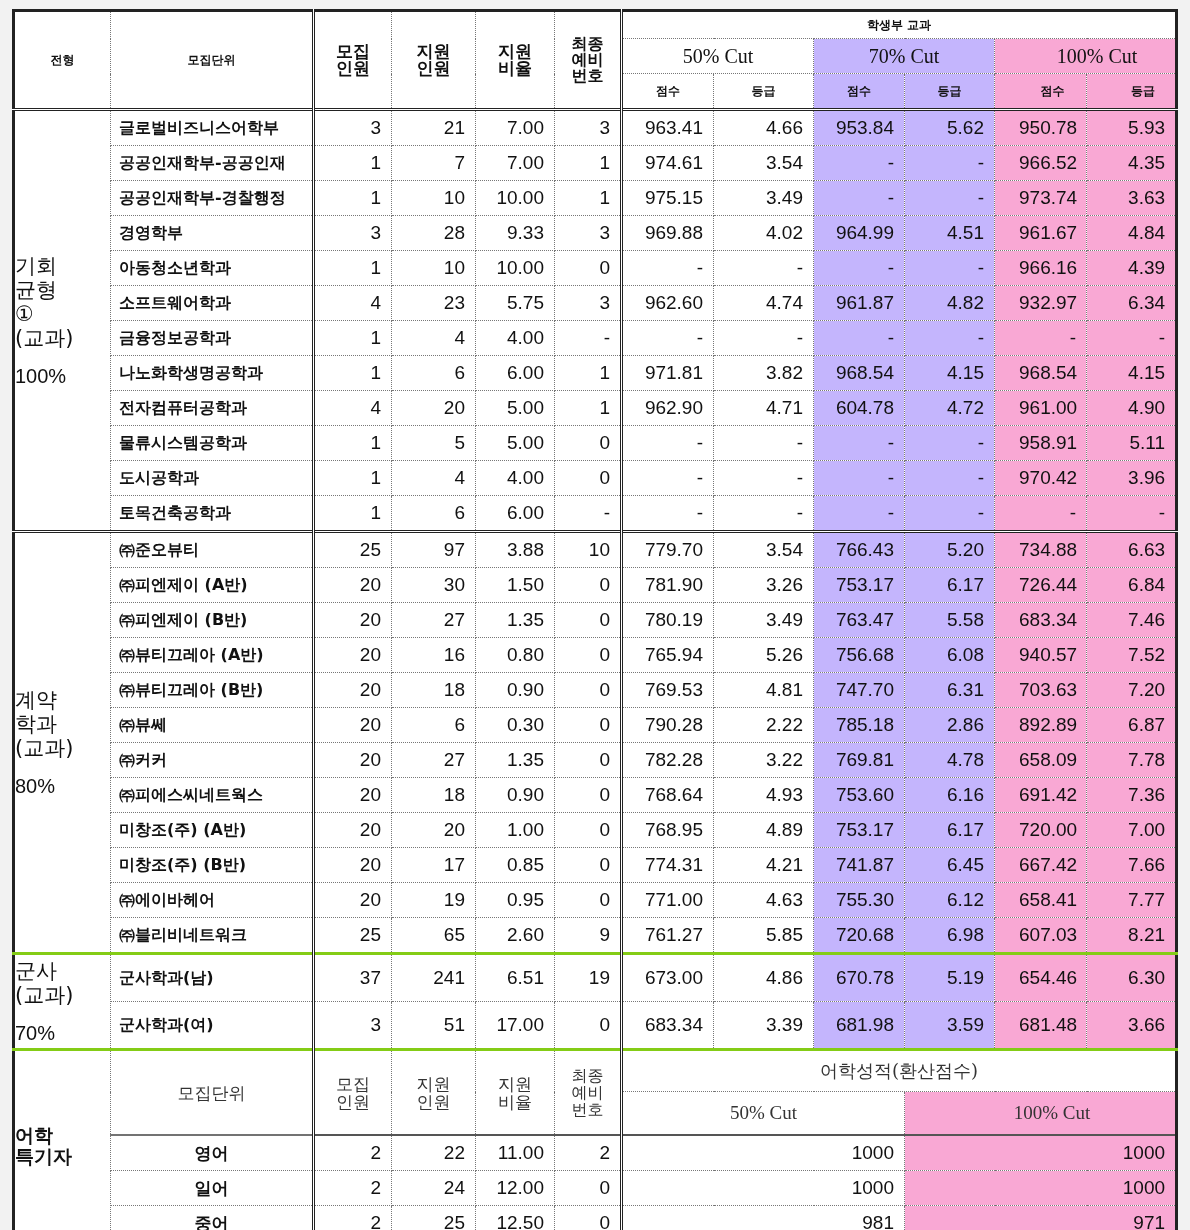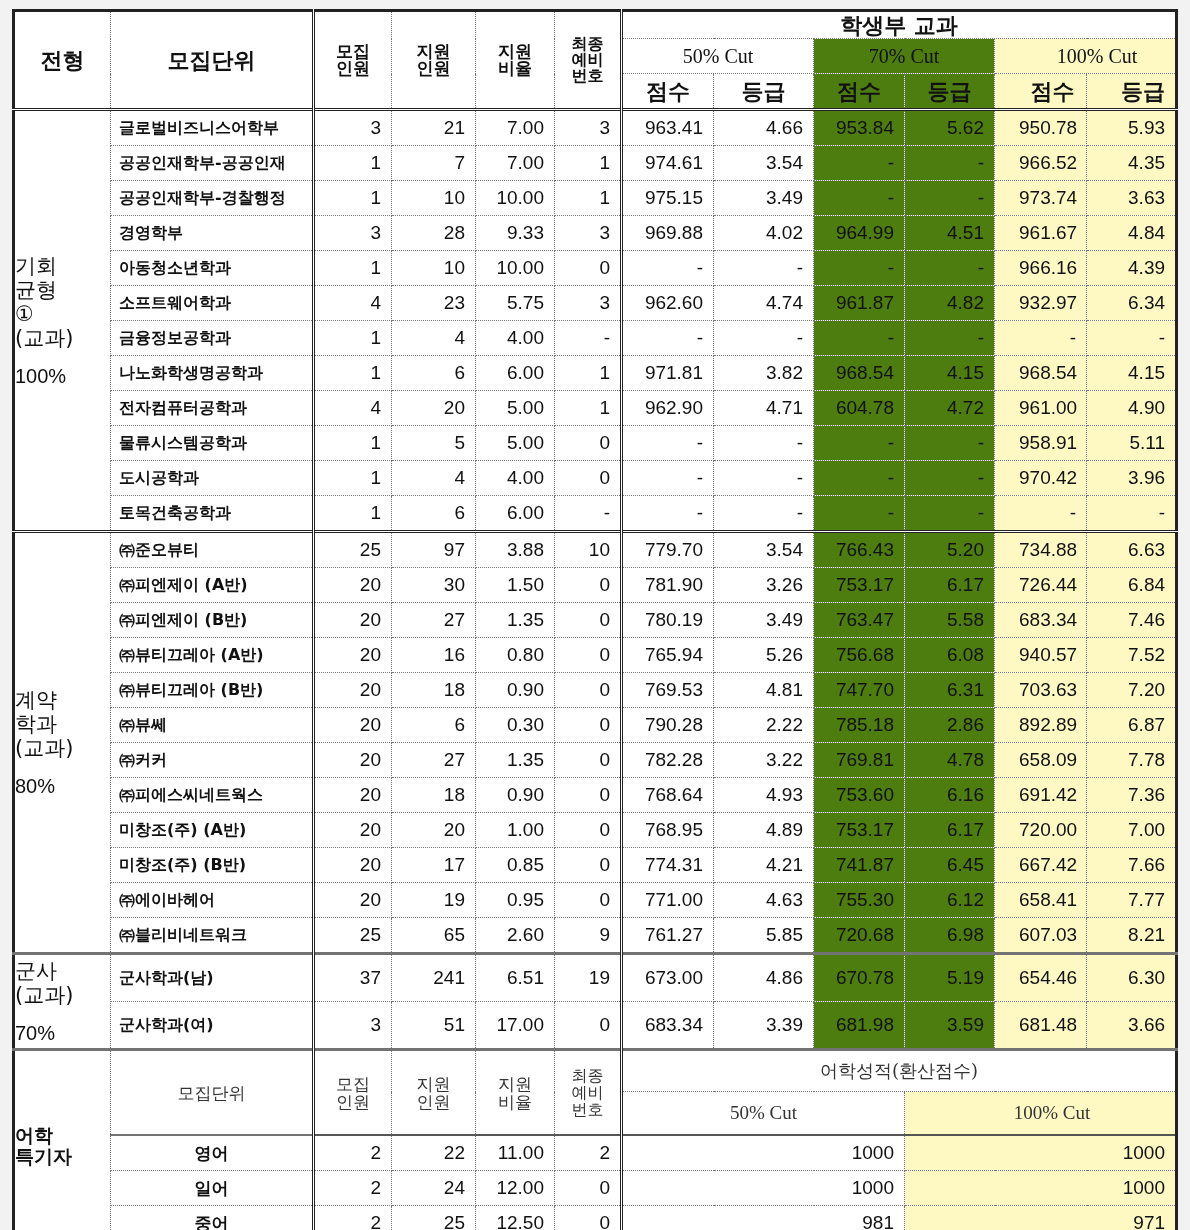--- a/index.html
+++ b/index.html
@@ -1,31 +1,31 @@
 <!DOCTYPE html>
 <html><head>
   <meta charset="utf-8">
   <style>
     html, body { margin:0; padding:0; background:#f2f2f2; }
     body { width:1190px; height:1230px; position:relative; overflow:hidden; font-family:"Liberation Sans","DejaVu Sans",sans-serif; color:#111; }
     .sheet { position:absolute; left:12px; top:9px; width:1163px; background:#fff; }
     table { border-collapse:collapse; width:1163px; table-layout:fixed; }
     td, th { padding:0; font-weight:normal; font-size:19px; height:34px; border:1px dotted #777; overflow:hidden; white-space:nowrap; }
     .hd { font-family:"DejaVu Serif","Liberation Serif",serif; font-weight:bold; text-align:center; font-size:17px; line-height:18px; }
-    .hd.big { font-size:22px; }
+    .hd.big { font-size:12px; }
     .hd.stack { white-space:normal; line-height:17px; font-size:17px; }
     .cut { font-family:"Liberation Serif","DejaVu Serif",serif; text-align:center; font-size:20px; }
     .num { text-align:right; padding-right:10px; font-size:19px; }
     .nm { text-align:left; padding-left:8px; font-weight:bold; font-size:16px; font-family:"DejaVu Sans",sans-serif; }
     .grp { text-align:left; vertical-align:middle; font-family:"DejaVu Sans",sans-serif; font-size:21px; line-height:24px; white-space:normal; }
     .grp .pct { display:block; margin-top:14px; font-family:"Liberation Sans",sans-serif; font-size:20px; }
-    .teal { background:#4d7c0f; }
-    .pink { background:#fef9c3;padding-left:24px; }
+    .teal { background:#c4b5fd; }
+    .pink { background:#f9a8d4;padding-left:24px; }
     .bL { border-left:3px double #222; }
-    .bT { border-top:3px solid #737373; }
+    .bT { border-top:3px solid #84cc16; }
     .bTd { border-top:3px double #222; }
     .thin { font-family:"DejaVu Serif",serif; font-weight:normal; font-size:17px; line-height:18px; text-align:center; white-space:normal; color:#333; }
     .thinc { font-family:"Liberation Serif",serif; font-size:19px; text-align:center; color:#333; }
     .lang { text-align:center; font-weight:bold; font-size:17px; font-family:"DejaVu Sans",sans-serif; }
     .outer { border:3px solid #222; }
   </style>
 </head>
 <body>
 
 <div class="sheet">

